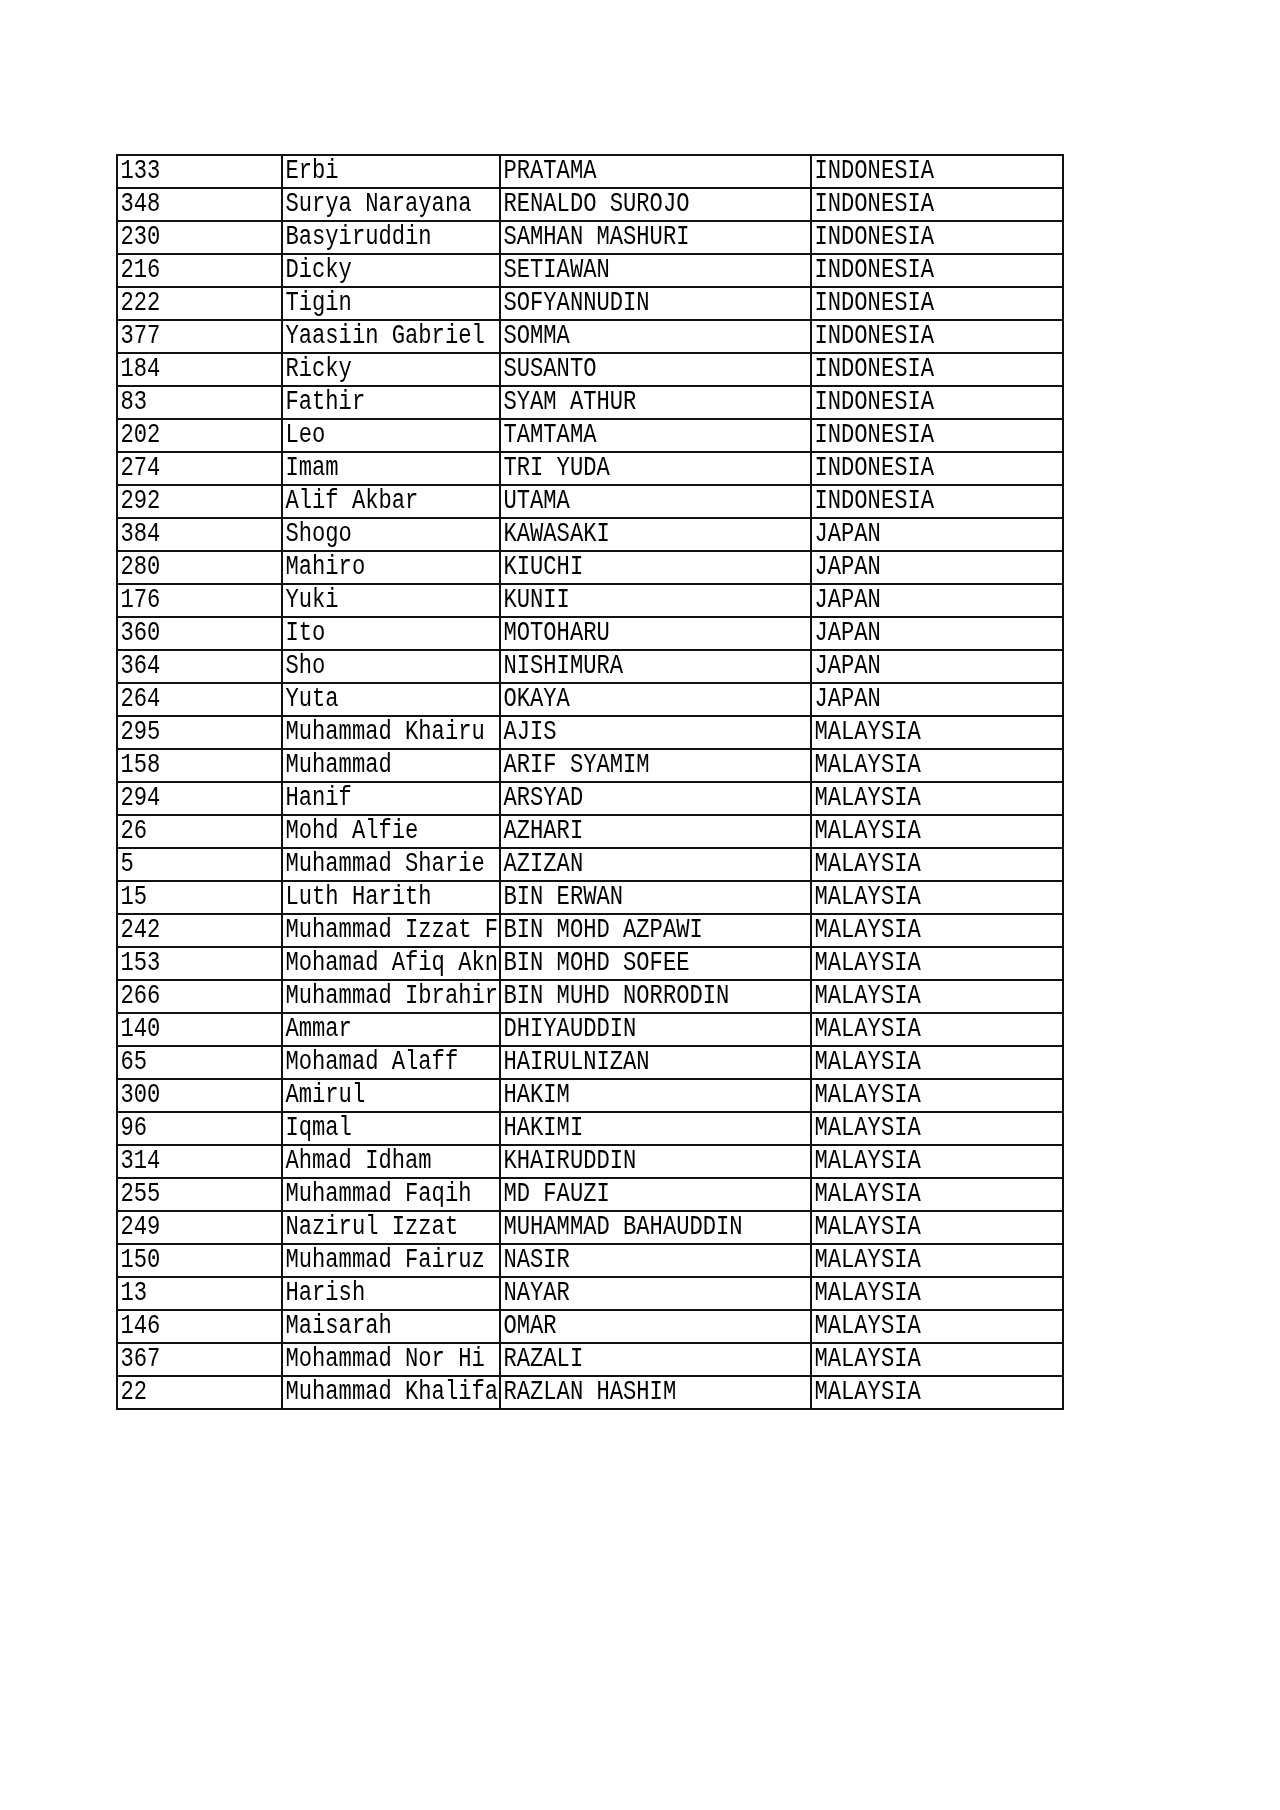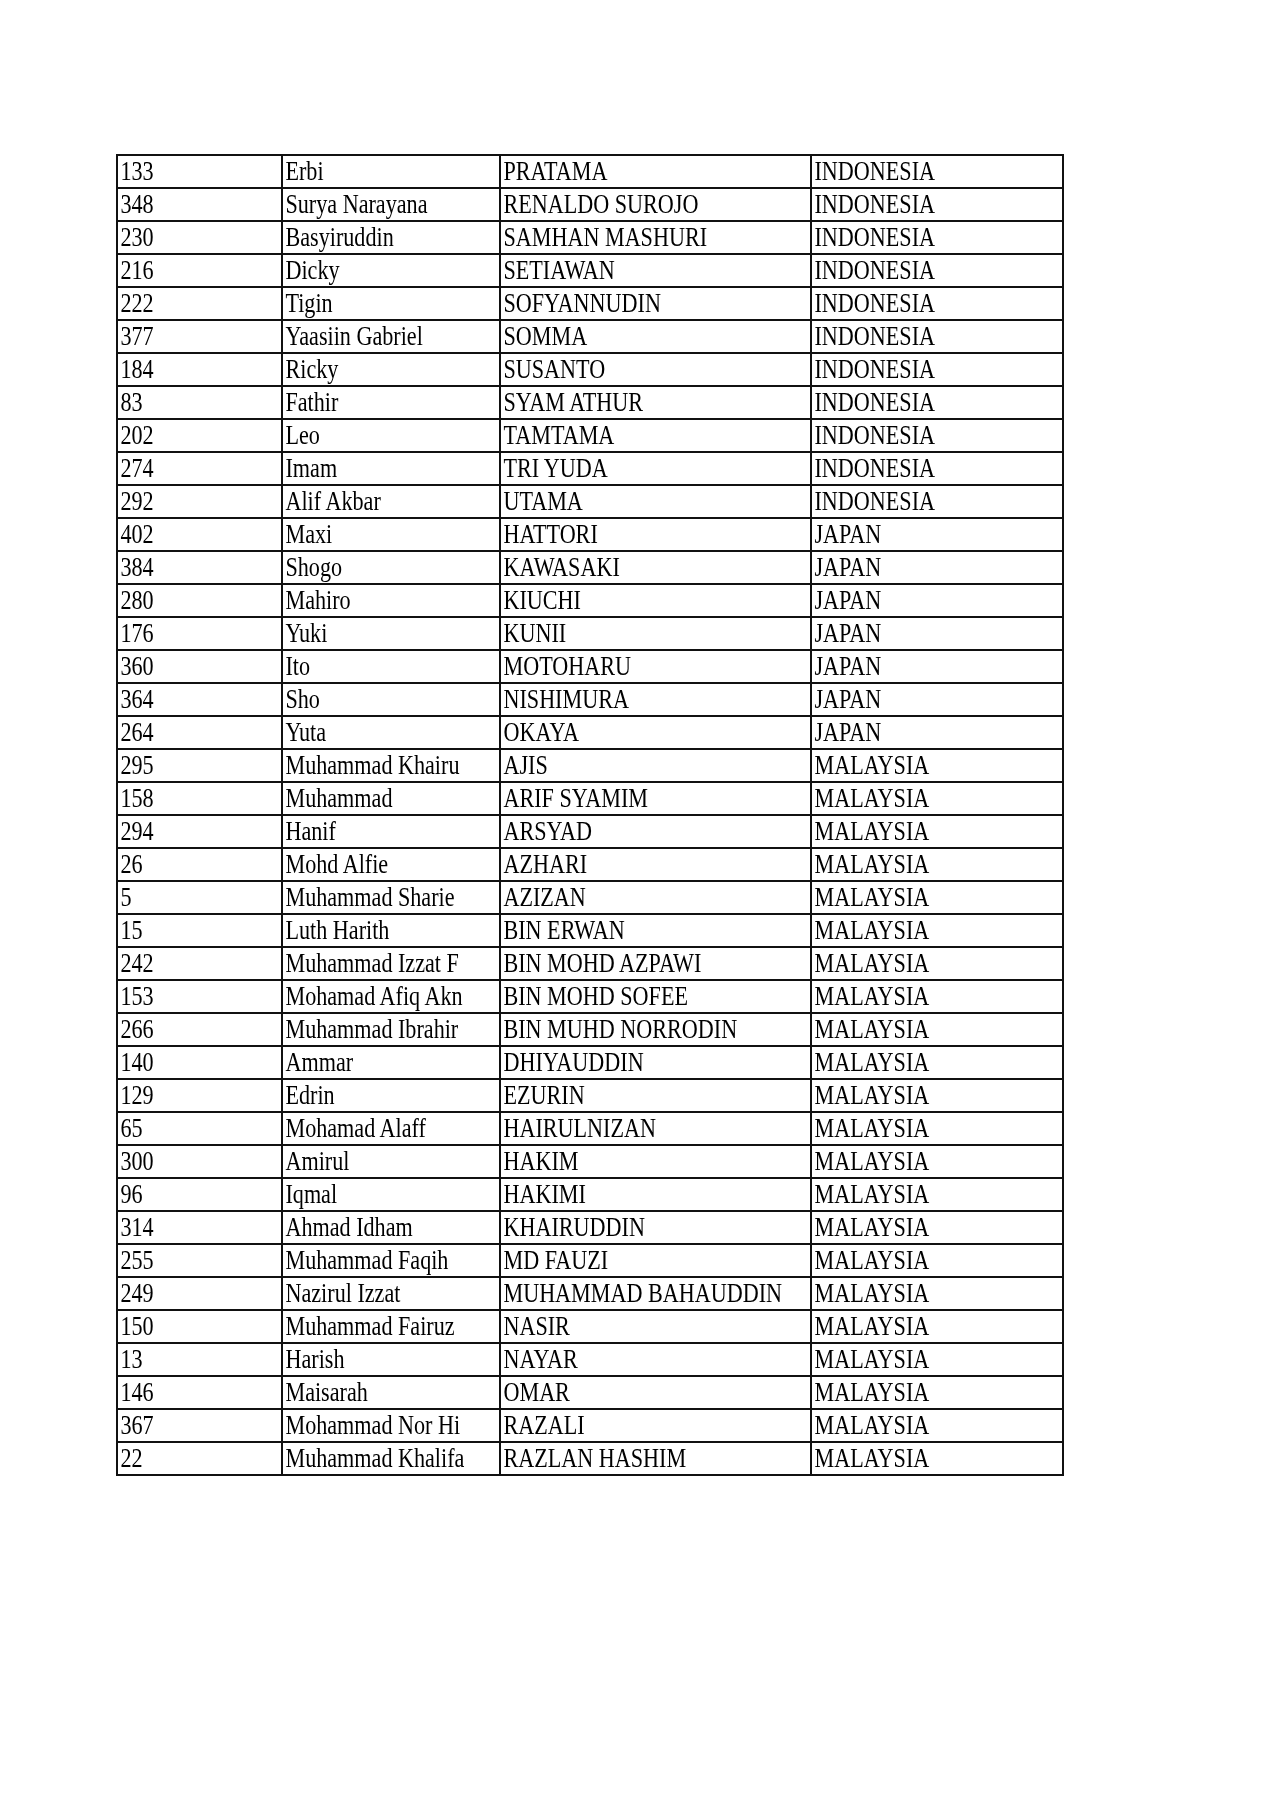--- a/index.html
+++ b/index.html
@@ -3,21 +3,21 @@
   <meta charset="utf-8">
   <style>
     html, body { margin: 0; padding: 0; background: #ffffff; }
     body { width: 1280px; height: 1810px; position: relative; overflow: hidden; }
     .sheet {
       position: absolute;
       left: 116px; top: 154px;
       width: 946px;
       border-collapse: collapse;
       table-layout: fixed;
-      font-family: Liberation Serif, serif;
+      font-family: Liberation Mono, monospace;
       color: #000;
     }
     .sheet col.c1 { width: 165px; }
     .sheet col.c2 { width: 218px; }
     .sheet col.c3 { width: 311px; }
     .sheet col.c4 { width: 252px; }
     .sheet td {
       border: 2px solid #111;
       height: 29px;
       padding: 0;
@@ -286,174 +286,152 @@
         </td>
         <td>
           <div class="clip">
             <span class="cell">INDONESIA</span>
           </div>
         </td>
       </tr>
       <tr>
         <td>
           <div class="clip">
-            <span class="cell">402</span>
-          </div>
-        </td>
-        <td>
-          <div class="clip">
-            <span class="cell">Maxi</span>
-          </div>
-        </td>
-        <td>
-          <div class="clip">
-            <span class="cell">HATTORI</span>
+            <span class="cell">384</span>
+          </div>
+        </td>
+        <td>
+          <div class="clip">
+            <span class="cell">Shogo</span>
+          </div>
+        </td>
+        <td>
+          <div class="clip">
+            <span class="cell">KAWASAKI</span>
           </div>
         </td>
         <td>
           <div class="clip">
             <span class="cell">JAPAN</span>
           </div>
         </td>
       </tr>
       <tr>
         <td>
           <div class="clip">
-            <span class="cell">384</span>
-          </div>
-        </td>
-        <td>
-          <div class="clip">
-            <span class="cell">Shogo</span>
-          </div>
-        </td>
-        <td>
-          <div class="clip">
-            <span class="cell">KAWASAKI</span>
+            <span class="cell">280</span>
+          </div>
+        </td>
+        <td>
+          <div class="clip">
+            <span class="cell">Mahiro</span>
+          </div>
+        </td>
+        <td>
+          <div class="clip">
+            <span class="cell">KIUCHI</span>
           </div>
         </td>
         <td>
           <div class="clip">
             <span class="cell">JAPAN</span>
           </div>
         </td>
       </tr>
       <tr>
         <td>
           <div class="clip">
-            <span class="cell">280</span>
-          </div>
-        </td>
-        <td>
-          <div class="clip">
-            <span class="cell">Mahiro</span>
-          </div>
-        </td>
-        <td>
-          <div class="clip">
-            <span class="cell">KIUCHI</span>
+            <span class="cell">176</span>
+          </div>
+        </td>
+        <td>
+          <div class="clip">
+            <span class="cell">Yuki</span>
+          </div>
+        </td>
+        <td>
+          <div class="clip">
+            <span class="cell">KUNII</span>
           </div>
         </td>
         <td>
           <div class="clip">
             <span class="cell">JAPAN</span>
           </div>
         </td>
       </tr>
       <tr>
         <td>
           <div class="clip">
-            <span class="cell">176</span>
-          </div>
-        </td>
-        <td>
-          <div class="clip">
-            <span class="cell">Yuki</span>
-          </div>
-        </td>
-        <td>
-          <div class="clip">
-            <span class="cell">KUNII</span>
+            <span class="cell">360</span>
+          </div>
+        </td>
+        <td>
+          <div class="clip">
+            <span class="cell">Ito</span>
+          </div>
+        </td>
+        <td>
+          <div class="clip">
+            <span class="cell">MOTOHARU</span>
           </div>
         </td>
         <td>
           <div class="clip">
             <span class="cell">JAPAN</span>
           </div>
         </td>
       </tr>
       <tr>
         <td>
           <div class="clip">
-            <span class="cell">360</span>
-          </div>
-        </td>
-        <td>
-          <div class="clip">
-            <span class="cell">Ito</span>
-          </div>
-        </td>
-        <td>
-          <div class="clip">
-            <span class="cell">MOTOHARU</span>
+            <span class="cell">364</span>
+          </div>
+        </td>
+        <td>
+          <div class="clip">
+            <span class="cell">Sho</span>
+          </div>
+        </td>
+        <td>
+          <div class="clip">
+            <span class="cell">NISHIMURA</span>
           </div>
         </td>
         <td>
           <div class="clip">
             <span class="cell">JAPAN</span>
           </div>
         </td>
       </tr>
       <tr>
         <td>
           <div class="clip">
-            <span class="cell">364</span>
-          </div>
-        </td>
-        <td>
-          <div class="clip">
-            <span class="cell">Sho</span>
-          </div>
-        </td>
-        <td>
-          <div class="clip">
-            <span class="cell">NISHIMURA</span>
+            <span class="cell">264</span>
+          </div>
+        </td>
+        <td>
+          <div class="clip">
+            <span class="cell">Yuta</span>
+          </div>
+        </td>
+        <td>
+          <div class="clip">
+            <span class="cell">OKAYA</span>
           </div>
         </td>
         <td>
           <div class="clip">
             <span class="cell">JAPAN</span>
           </div>
         </td>
       </tr>
       <tr>
         <td>
           <div class="clip">
-            <span class="cell">264</span>
-          </div>
-        </td>
-        <td>
-          <div class="clip">
-            <span class="cell">Yuta</span>
-          </div>
-        </td>
-        <td>
-          <div class="clip">
-            <span class="cell">OKAYA</span>
-          </div>
-        </td>
-        <td>
-          <div class="clip">
-            <span class="cell">JAPAN</span>
-          </div>
-        </td>
-      </tr>
-      <tr>
-        <td>
-          <div class="clip">
             <span class="cell">295</span>
           </div>
         </td>
         <td>
           <div class="clip">
             <span class="cell">Muhammad Khairu</span>
           </div>
         </td>
         <td>
           <div class="clip">
@@ -649,42 +627,20 @@
           </div>
         </td>
         <td>
           <div class="clip">
             <span class="cell">Ammar</span>
           </div>
         </td>
         <td>
           <div class="clip">
             <span class="cell">DHIYAUDDIN</span>
-          </div>
-        </td>
-        <td>
-          <div class="clip">
-            <span class="cell">MALAYSIA</span>
-          </div>
-        </td>
-      </tr>
-      <tr>
-        <td>
-          <div class="clip">
-            <span class="cell">129</span>
-          </div>
-        </td>
-        <td>
-          <div class="clip">
-            <span class="cell">Edrin</span>
-          </div>
-        </td>
-        <td>
-          <div class="clip">
-            <span class="cell">EZURIN</span>
           </div>
         </td>
         <td>
           <div class="clip">
             <span class="cell">MALAYSIA</span>
           </div>
         </td>
       </tr>
       <tr>
         <td>

